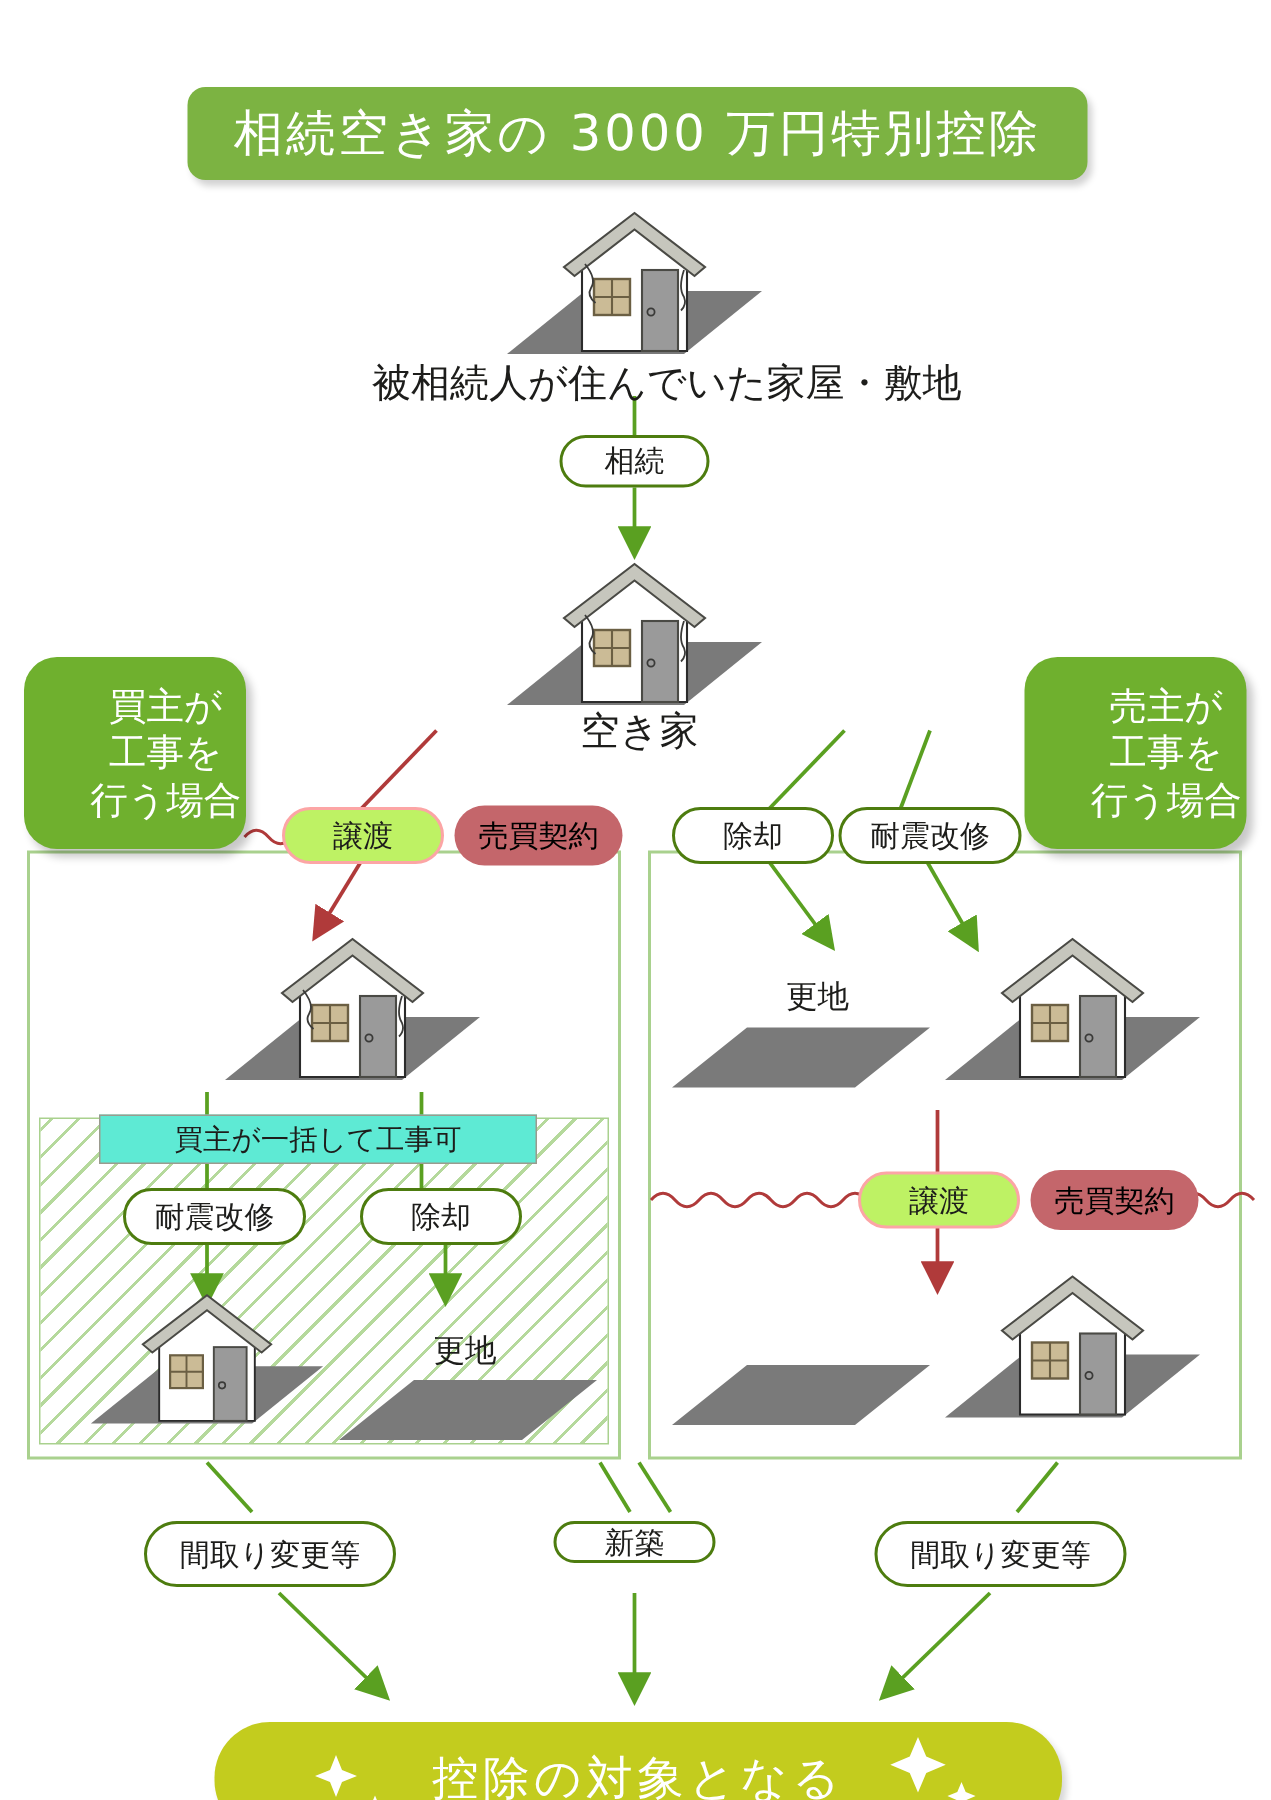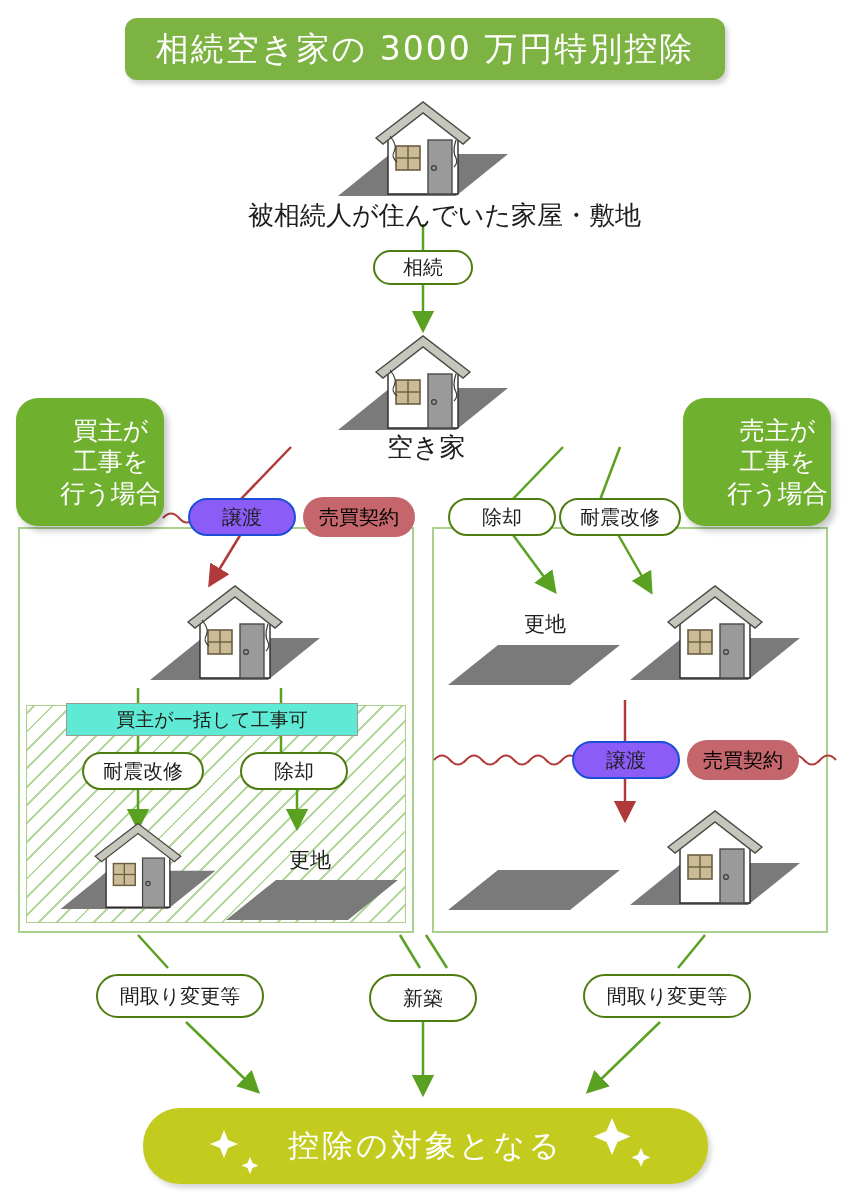--- a/index.html
+++ b/index.html
@@ -4,21 +4,21 @@
 <style>
   * { box-sizing: border-box; margin: 0; padding: 0; }
   body {
     width: 847px;
     height: 1200px;
     background: #ffffff;
     font-family: "DejaVu Sans", "Liberation Sans", sans-serif;
     position: relative;
     overflow: hidden;
   }
-  .stage { position: absolute; inset: 0; }
+  .stage { position: absolute; inset: 0; margin-top: 40px; }
 
   
   .title-pill {
     position: absolute;
     left: 125px; top: 18px;
     width: 600px; height: 62px;
     background: #7cb342;
     border-radius: 12px;
     display: flex; align-items: center; justify-content: center;
     color: #ffffff;
@@ -106,22 +106,22 @@
     border-radius: 40px;
     display: flex; align-items: center; justify-content: center;
     font-size: 20px;
     color: #1d1d1b;
     z-index: 5;
     white-space: nowrap;
   }
   
   .cap-red {
     position: absolute;
-    border: 2px solid #1d4ed8;
-    background: #8b5cf6;
+    border: 2px solid #fca5a5;
+    background: #bef264;
     border-radius: 40px;
     display: flex; align-items: center; justify-content: center;
     font-size: 20px;
     color: #1d1d1b;
     z-index: 5;
     white-space: nowrap;
   }
   
   .pill-red {
     position: absolute;
@@ -325,21 +325,21 @@
     <polygon points="60,38 95,12 130,38 130,98 60,98" fill="#ffffff" stroke="#2b2b2b" stroke-width="1.4"></polygon>
     <polygon points="48,42 95,6 142,42 135,48 95,17 55,48" fill="#c6c6bd" stroke="#4a4a45" stroke-width="1.4"></polygon>
     <rect x="68" y="50" width="24" height="24" fill="#cbbb96" stroke="#6b5f43" stroke-width="1.6"></rect>
     <line x1="80" y1="50" x2="80" y2="74" stroke="#6b5f43" stroke-width="1.4"></line>
     <line x1="68" y1="62" x2="92" y2="62" stroke="#6b5f43" stroke-width="1.4"></line>
     <rect x="100" y="44" width="24" height="54" fill="#9a9a9a" stroke="#4a4a45" stroke-width="1.4"></rect>
     <circle cx="106" cy="72" r="2.4" fill="none" stroke="#3a3a38" stroke-width="1.2"></circle>
   </svg>
 
   <div class="cap" style="left:96px; top:974px; width:168px; height:44px;">間取り変更等</div>
-  <div class="cap" style="left:369px; top:974px; width:108px; height:48px;">新築</div>
+  <div class="cap" style="left:369px; top:974px; width:108px; height:28px;">新築</div>
   <div class="cap" style="left:583px; top:974px; width:168px; height:44px;">間取り変更等</div>
 
   <div class="result-pill">
     <span>控除の対象となる</span>
   </div>
   <svg class="layer over">
     <g fill="#ffffff">
       <path d="M224,1130 l4,10 l10,4 l-10,4 l-4,10 l-4,-10 l-10,-4 l10,-4 z"></path>
       <path d="M250,1157 l2.5,6 l6,2.5 l-6,2.5 l-2.5,6 l-2.5,-6 l-6,-2.5 l6,-2.5 z"></path>
       <path d="M612,1118 l5.5,13 l13,5.5 l-13,5.5 l-5.5,13 l-5.5,-13 l-13,-5.5 l13,-5.5 z"></path>

